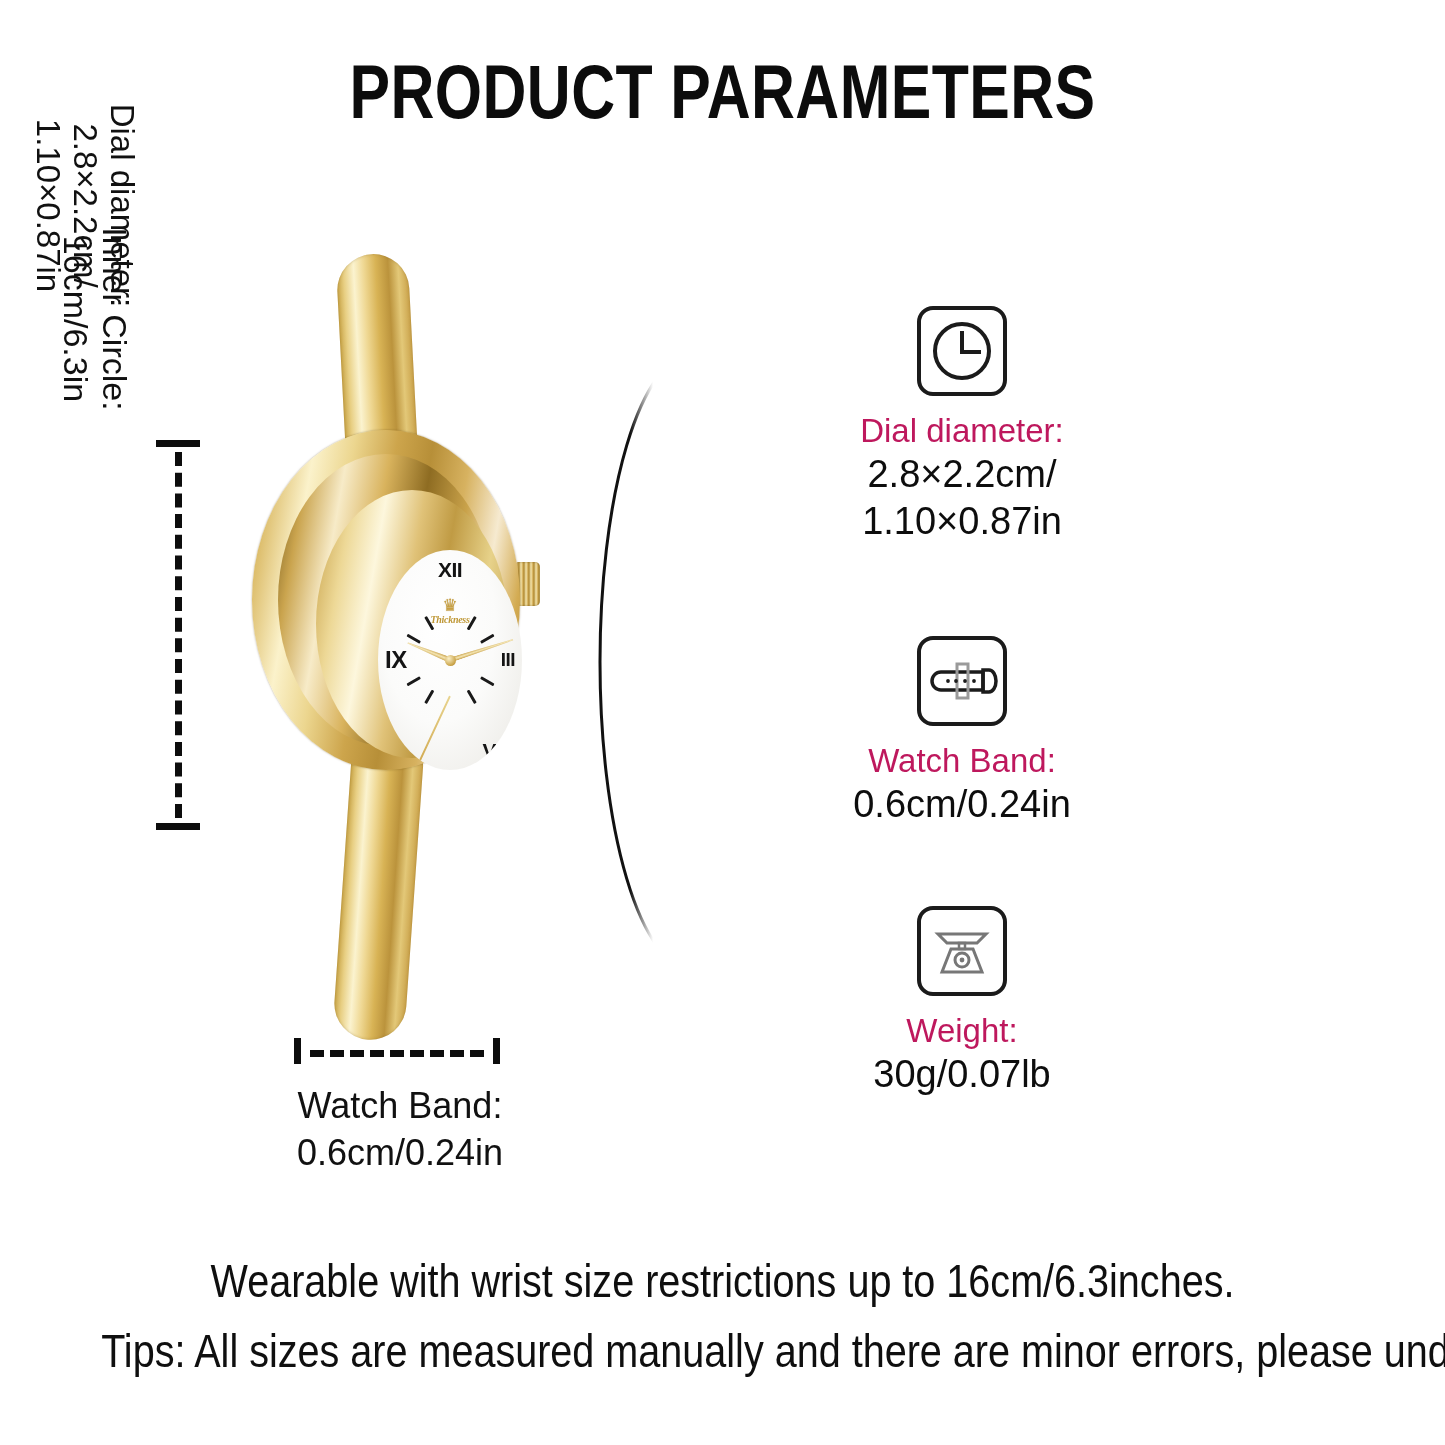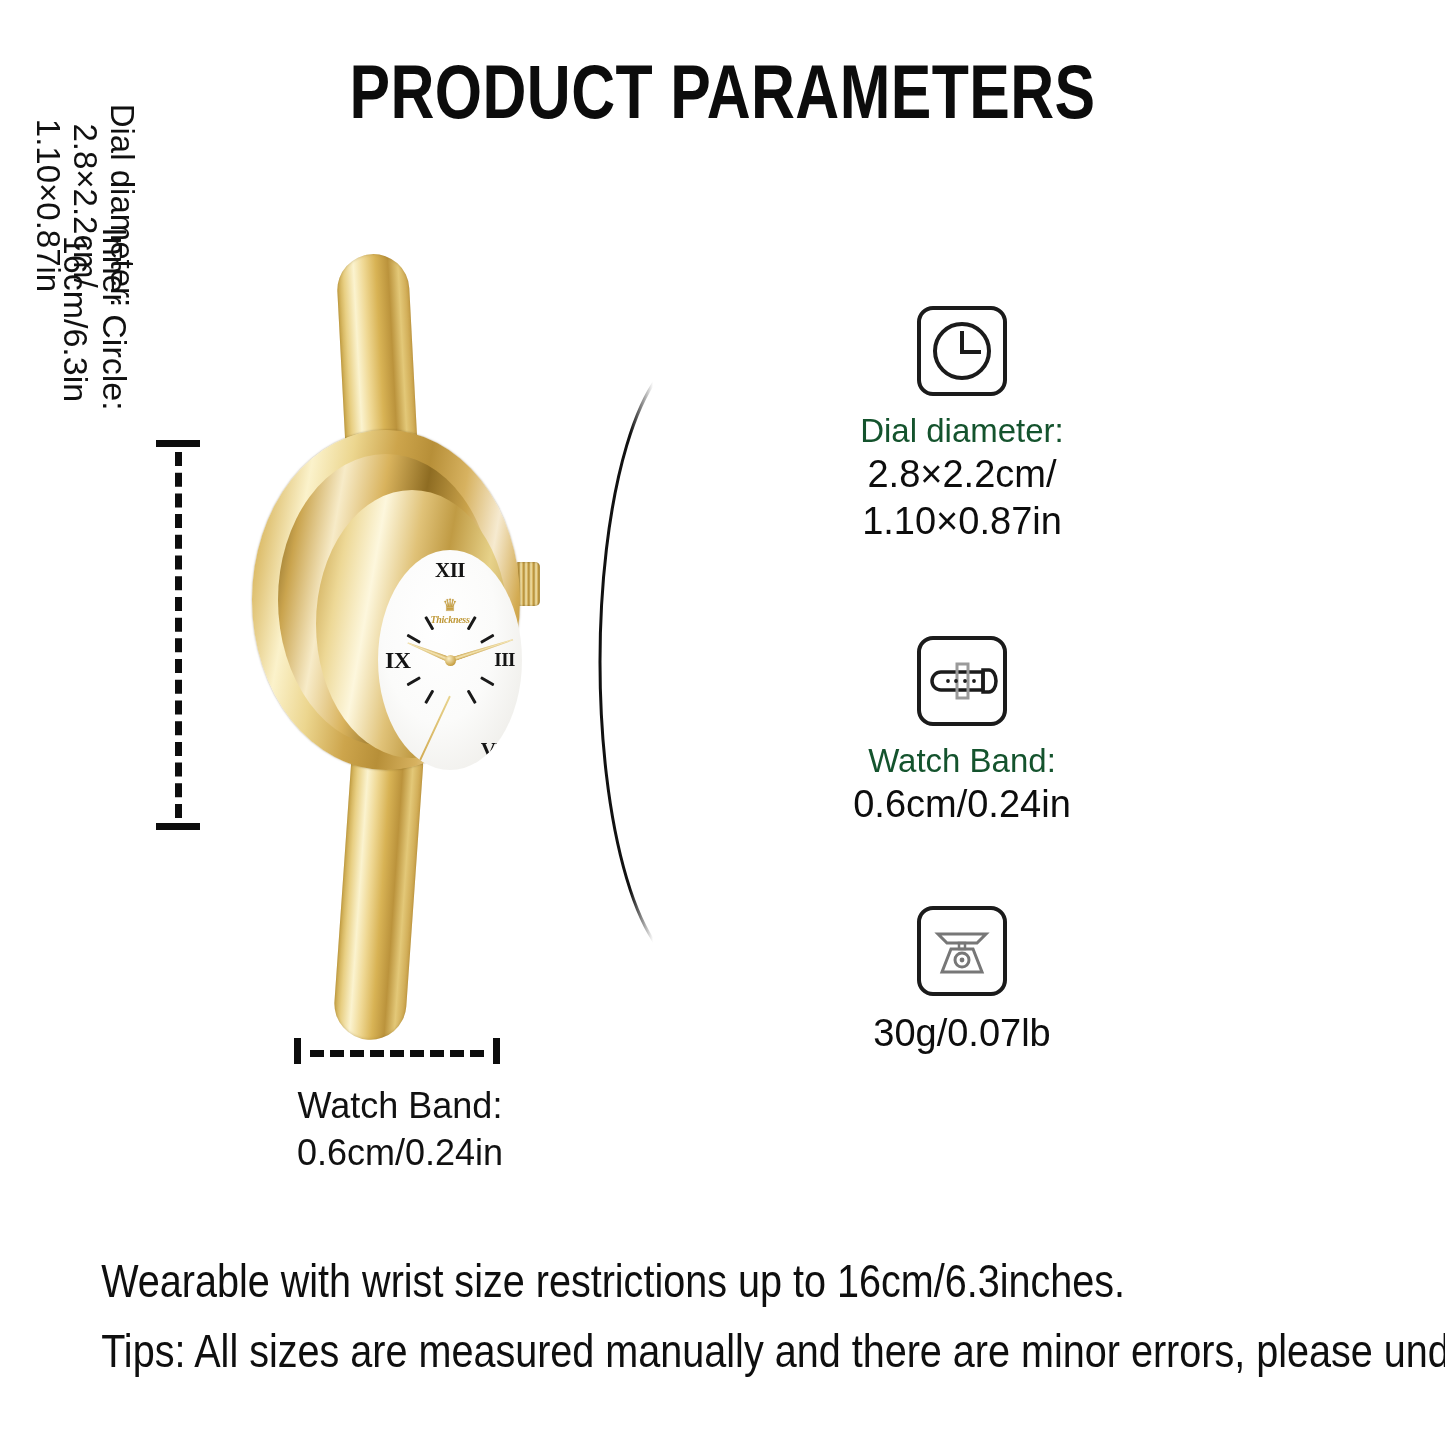--- a/index.html
+++ b/index.html
@@ -115,21 +115,21 @@
     left: 62px;
     top: 60px;
     width: 144px;
     height: 220px;
     border-radius: 50%;
     background: radial-gradient(ellipse at 42% 34%, #ffffff 0%, #fbfbfa 48%, #efeeea 82%, #e2e0da 100%);
     overflow: hidden;
   }
   .roman {
     position: absolute;
-    font-family: Liberation Serif, serif;
+    font-family: Liberation Sans, sans-serif;
     font-size: 21px;
     font-weight: 700;
     color: #141414;
     letter-spacing: -0.5px;
   }
   .roman.r12 { left: 50%; top: 8px;  transform: translateX(-50%); }
   .roman.r6  { left: 50%; bottom: 7px; transform: translateX(-50%); margin-left: 42px; }
   .roman.r3  { right: 7px; top: 50%; transform: translateY(-50%); font-size: 19px; }
   .roman.r9  { left: 7px;  top: 50%; transform: translateY(-50%); font-size: 24px; }
   .tick {
@@ -344,42 +344,42 @@
     margin: 0 auto 14px auto;
     border: 4px solid #1b1b1b;
     border-radius: 16px;
     box-sizing: border-box;
     position: relative;
     background: #fff;
   }
   .spec .spec-label {
     font-size: 33px;
     line-height: 41px;
-    color: #14532d;
+    color: #be185d;
   }
   .spec .spec-value {
     font-size: 38px;
     line-height: 47px;
     color: #0d0d0d;
     white-space: pre-line;
   }
 
   #spec-dial-diameter  { left: 797px;  top: 306px; }
   #spec-dial-thickness { left: 1110px; top: 306px; }
   #spec-watch-band     { left: 797px;  top: 636px; }
   #spec-inner-circle   { left: 1110px; top: 636px; }
   #spec-weight         { left: 797px;  top: 906px; }
 
   
   #footer {
     position: absolute;
     left: 0;
     top: 1250px;
     width: 1445px;
-    text-align: left;
+    text-align: center;
   }
   #footer-line1 {
     font-size: 46px;
     line-height: 62px;
     transform: scaleX(0.86);
     transform-origin: 50% 50%;
     white-space: nowrap;
     color: #0f0f0f;
   }
   #footer-line2 {
@@ -511,20 +511,21 @@
   <div class="spec" id="spec-weight">
     <div class="icon-box">
       <svg viewBox="0 0 82 82" width="82" height="82">
         <path d="M17 24 L65 24 L56 33 L26 33 Z" fill="none" stroke="#777" stroke-width="3"></path>
         <rect x="38" y="33" width="6" height="6" fill="none" stroke="#777" stroke-width="2.5"></rect>
         <path d="M30 39 L52 39 L61 62 L21 62 Z" fill="none" stroke="#777" stroke-width="3"></path>
         <circle cx="41" cy="50" r="7" fill="none" stroke="#777" stroke-width="3"></circle>
         <circle cx="41" cy="50" r="2.4" fill="#777"></circle>
       </svg>
     </div>
+    <div class="spec-label">Weight:</div>
     <div class="spec-value">30g/0.07lb</div>
   </div>
 
   <div id="footer">
     <div id="footer-line1">Wearable with wrist size restrictions up to 16cm/6.3inches.</div>
     <div id="footer-line2">Tips: All sizes are measured manually and there are minor errors, please understand.</div>
   </div>
 
 </div>
 

